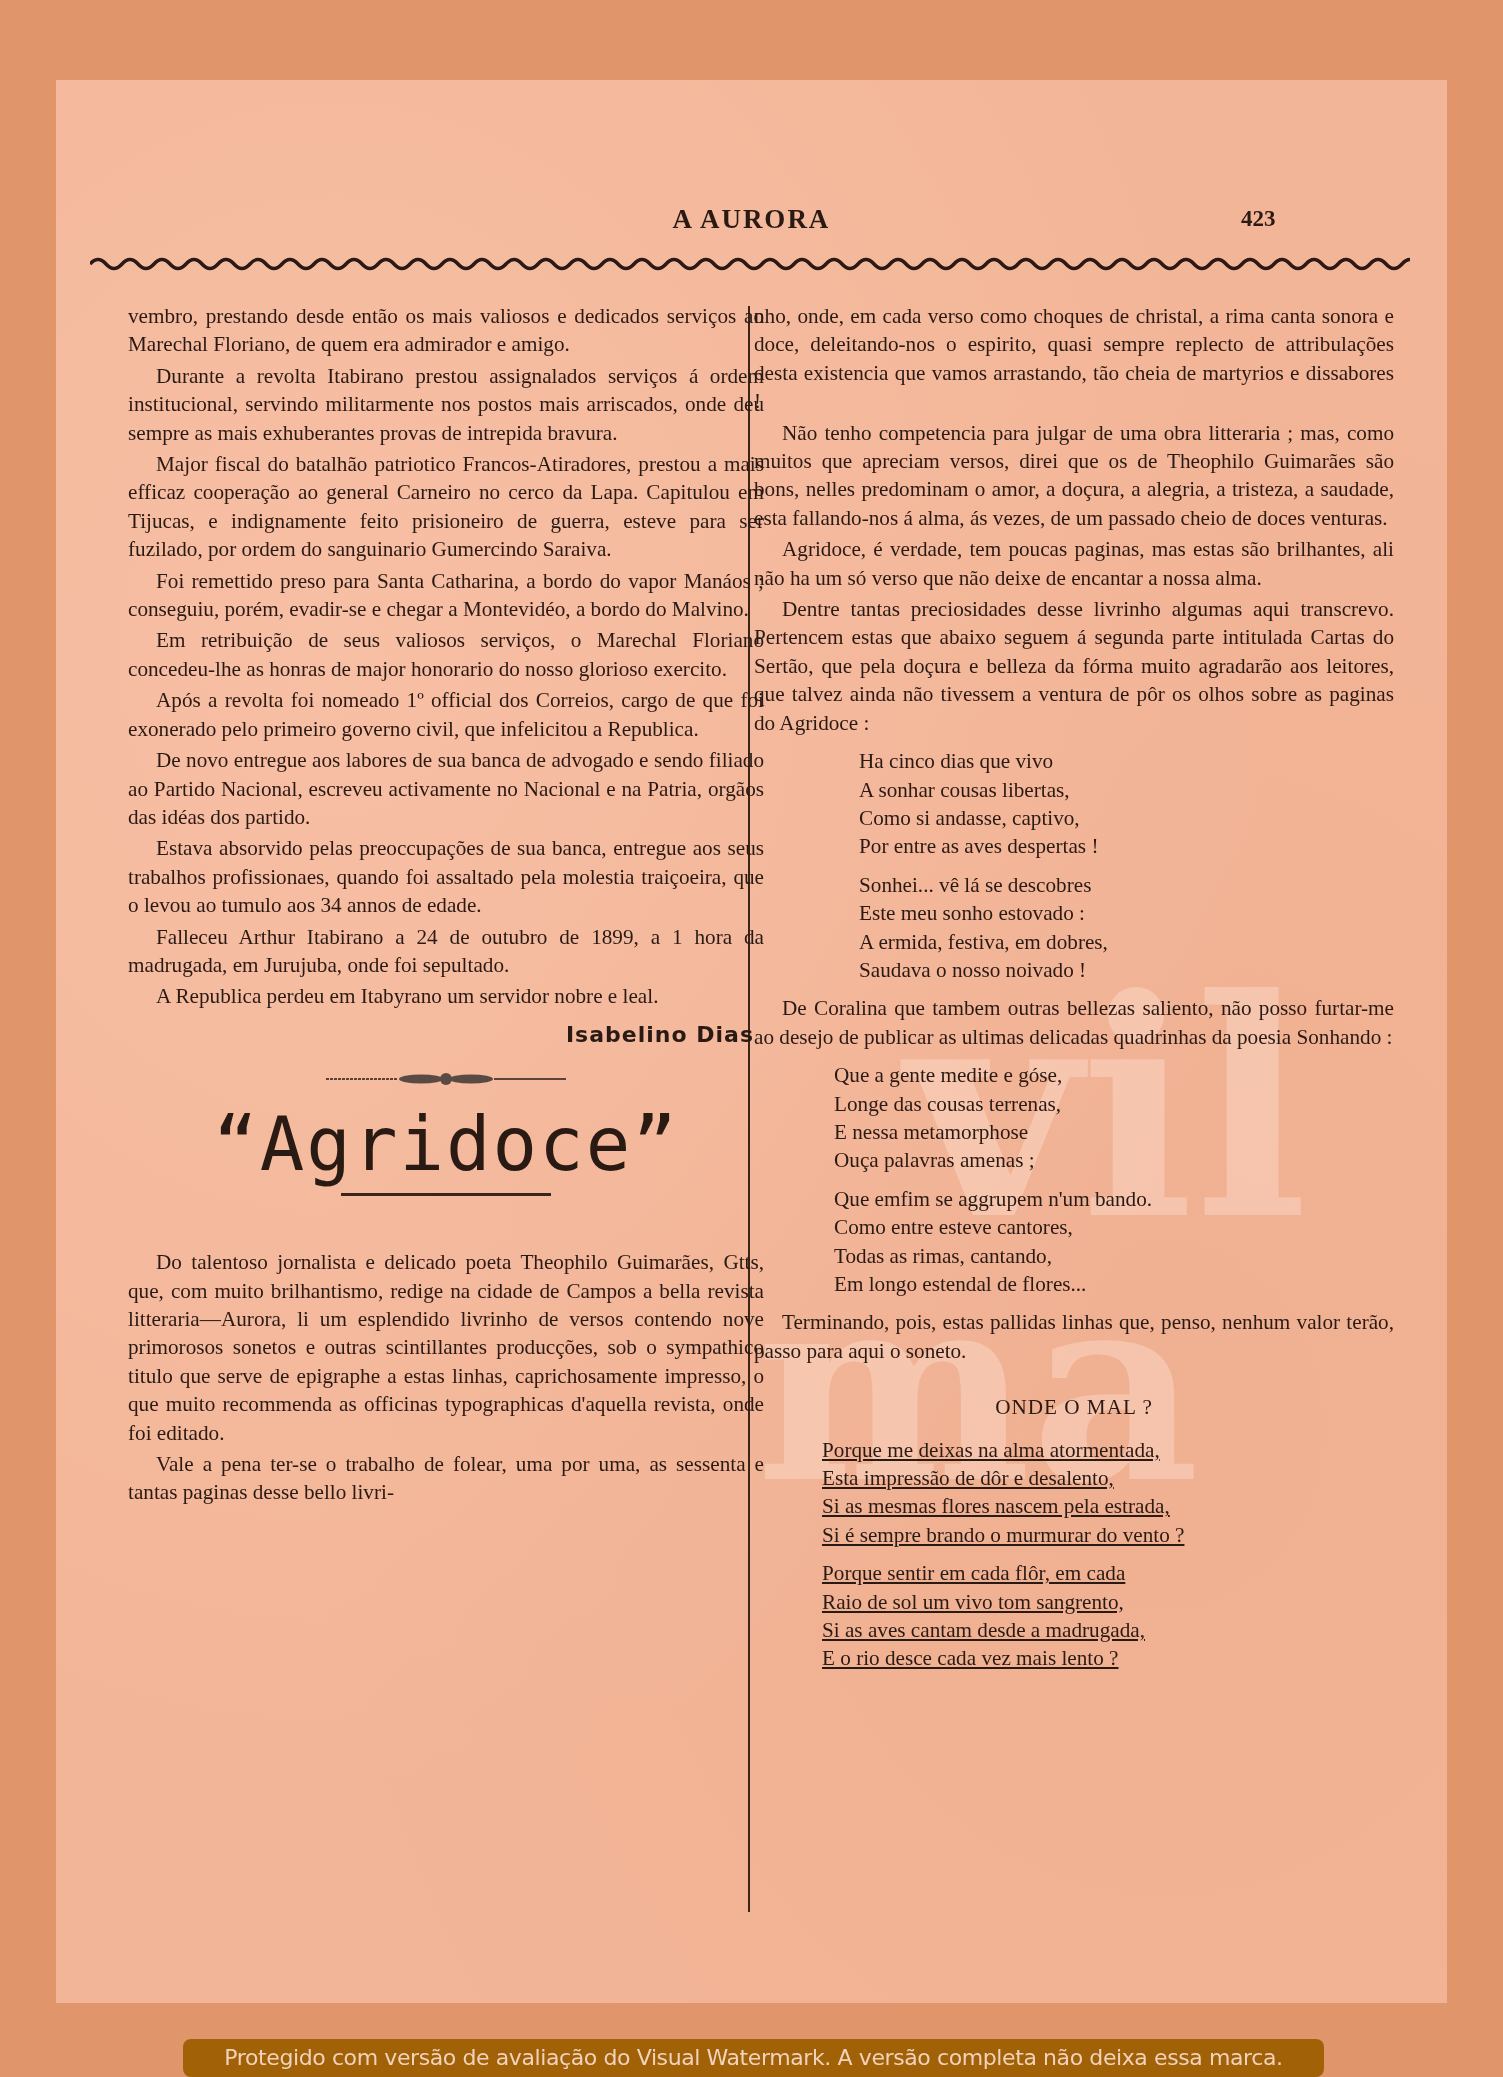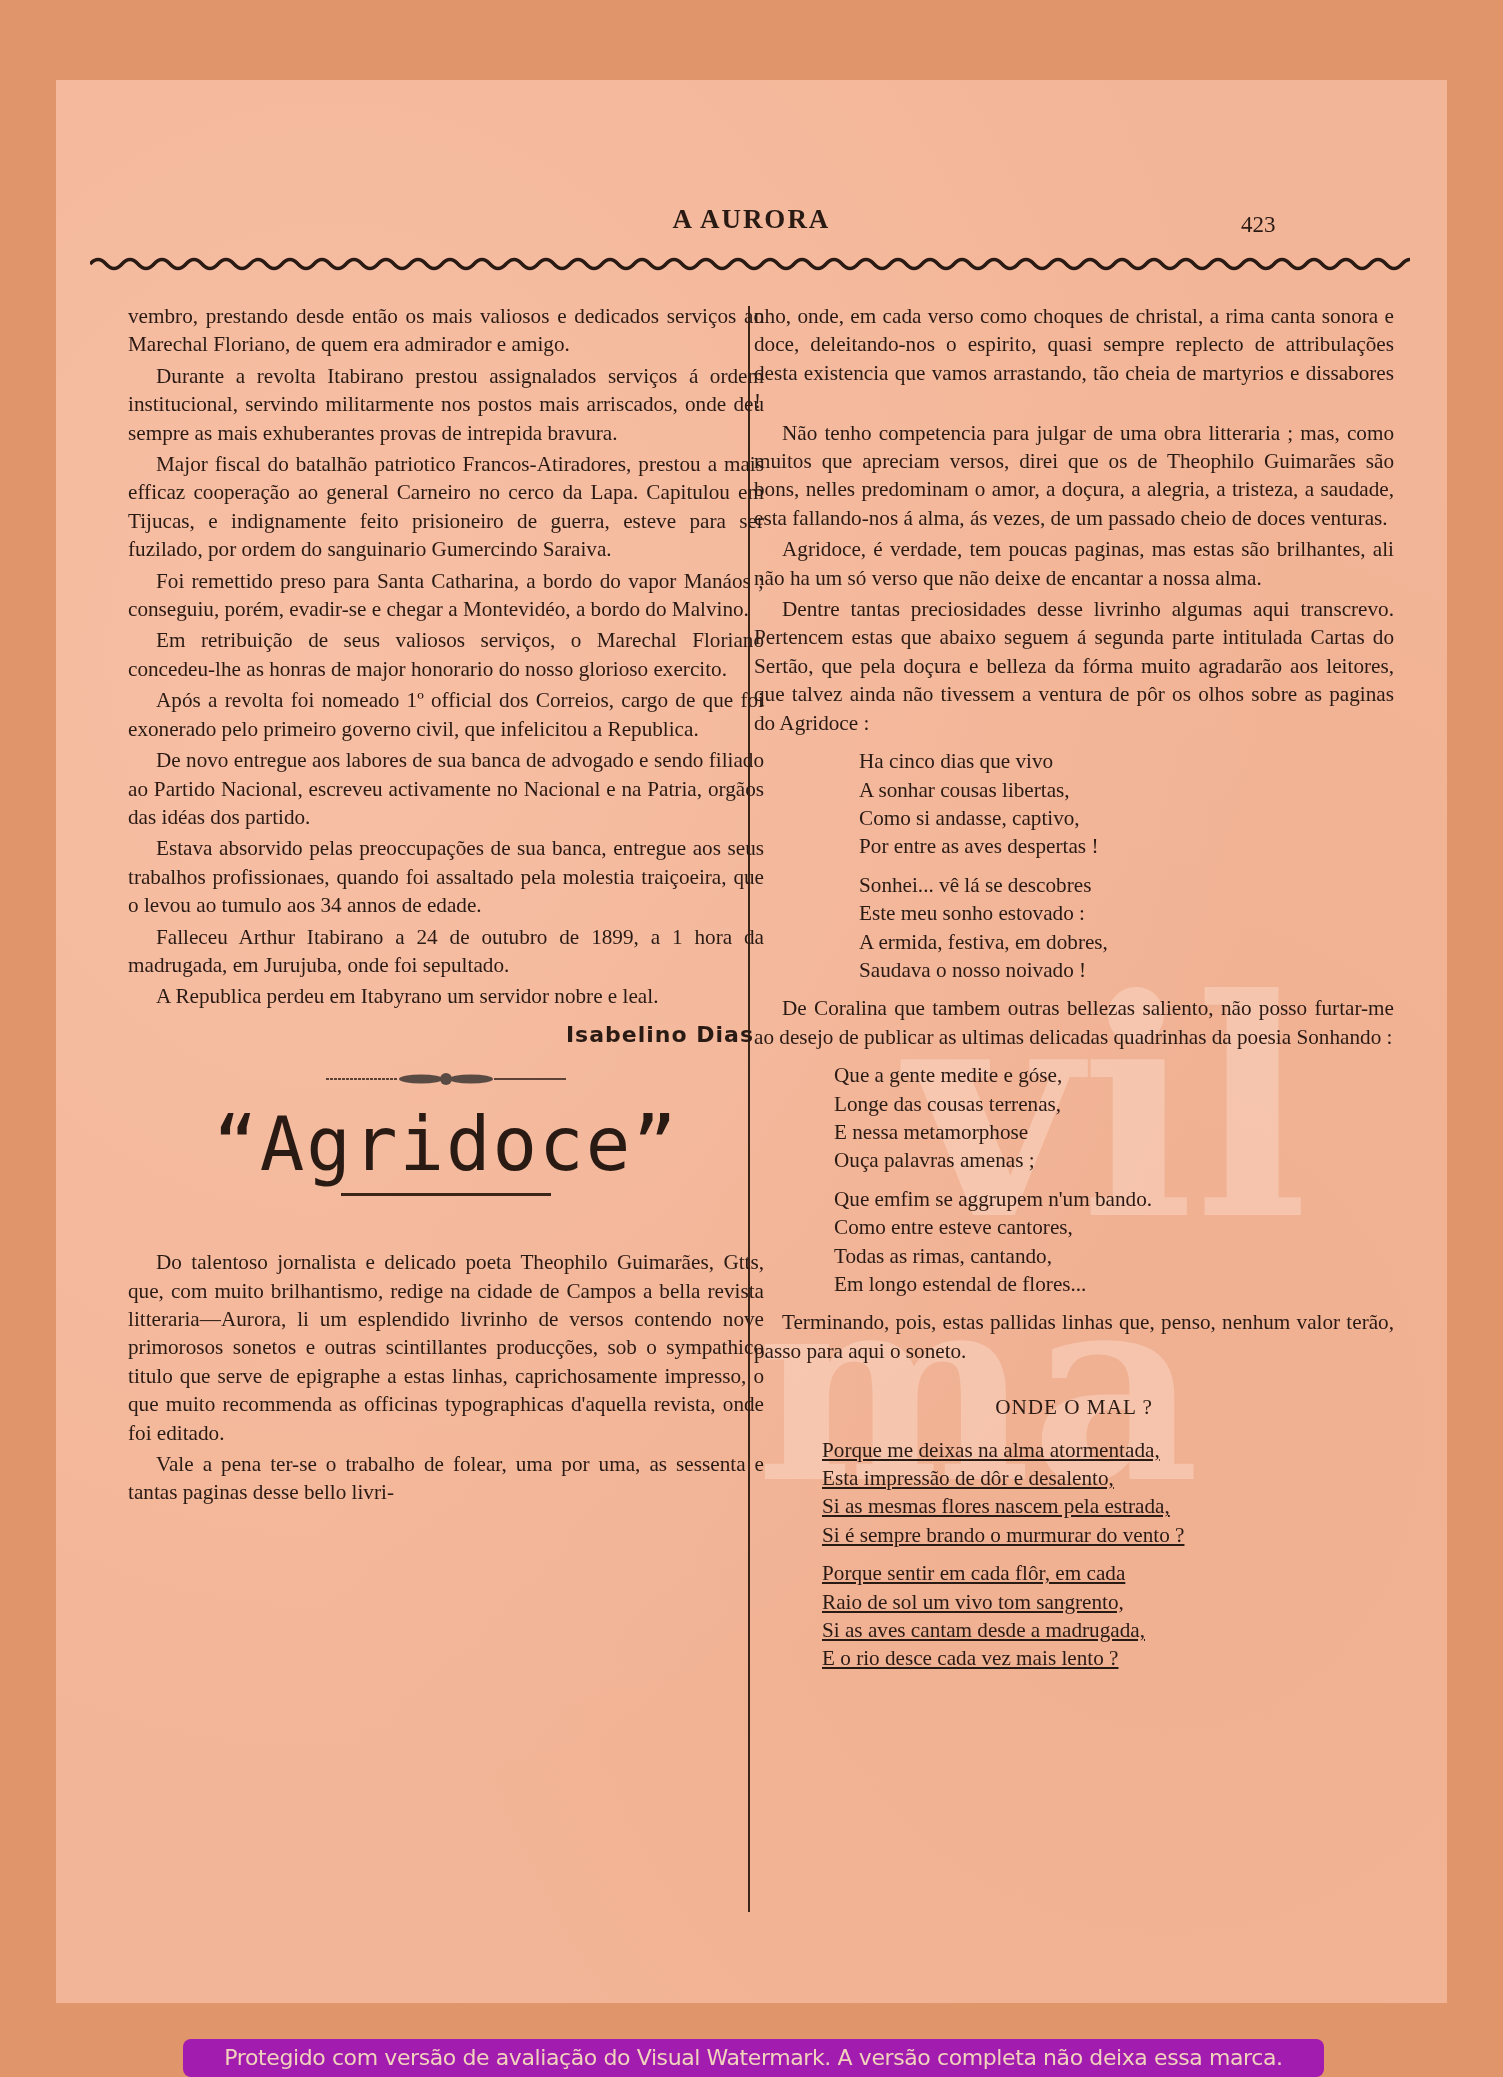--- a/index.html
+++ b/index.html
@@ -17,22 +17,22 @@
     background-image:
       radial-gradient(ellipse at 20% 30%, rgba(255,210,190,0.35), transparent 60%),
       radial-gradient(ellipse at 80% 70%, rgba(230,160,130,0.25), transparent 55%);
   }
   .running-head {
     position: absolute; top: 124px; left: 0; width: 100%;
     text-align: center;
     font-size: 27px; letter-spacing: 2px; font-weight: bold;
   }
   .page-number {
-    position: absolute; top: 132px; left: 1185px;
-    font-size: 23px; font-weight: normal;
+    position: absolute; top: 126px; left: 1185px;
+    font-size: 23px; font-weight: bold;
   }
   .ornament {
     position: absolute; top: 174px; left: 34px; width: 1320px; height: 20px;
   }
   .col {
     position: absolute; font-size: 21.2px; line-height: 28.4px;
     text-align: justify;
   }
   .col-left { left: 32px; top: 222px; width: 636px; margin-left: 40px; }
   .col-right { left: 698px; top: 222px; width: 640px; }
@@ -55,21 +55,21 @@
   }
   .title-rule { width: 210px; height: 3px; background: #3b2418; margin: 4px auto 52px auto; }
   .stanza { margin: 10px 0 10px 105px; }
   .stanza.s2 { margin-left: 80px; }
   .stanza.s3 { margin-left: 68px; text-decoration: underline; }
   .stanza div { text-indent: 0; text-align: left; }
   .poem-title { text-align: center; margin: 28px 0 14px 0; letter-spacing: 1px; }
   .it { }
   .wm-bar {
     position: absolute; left: 183px; top: 2039px; width: 1141px; height: 38px;
-    background: #a21caf; border-radius: 8px;
+    background: #a16207; border-radius: 8px;
     font-family: "DejaVu Sans", "Liberation Sans", sans-serif;
     font-size: 22px; color: #F1D2BC; text-align: center; line-height: 38px;
     letter-spacing: -0.4px;
   }
   .ghost-watermark {
     position: absolute; font-family: "DejaVu Serif", serif; font-weight: bold;
     color: rgba(255, 230, 215, 0.38); pointer-events: none;
   }
 </style>
 </head>

